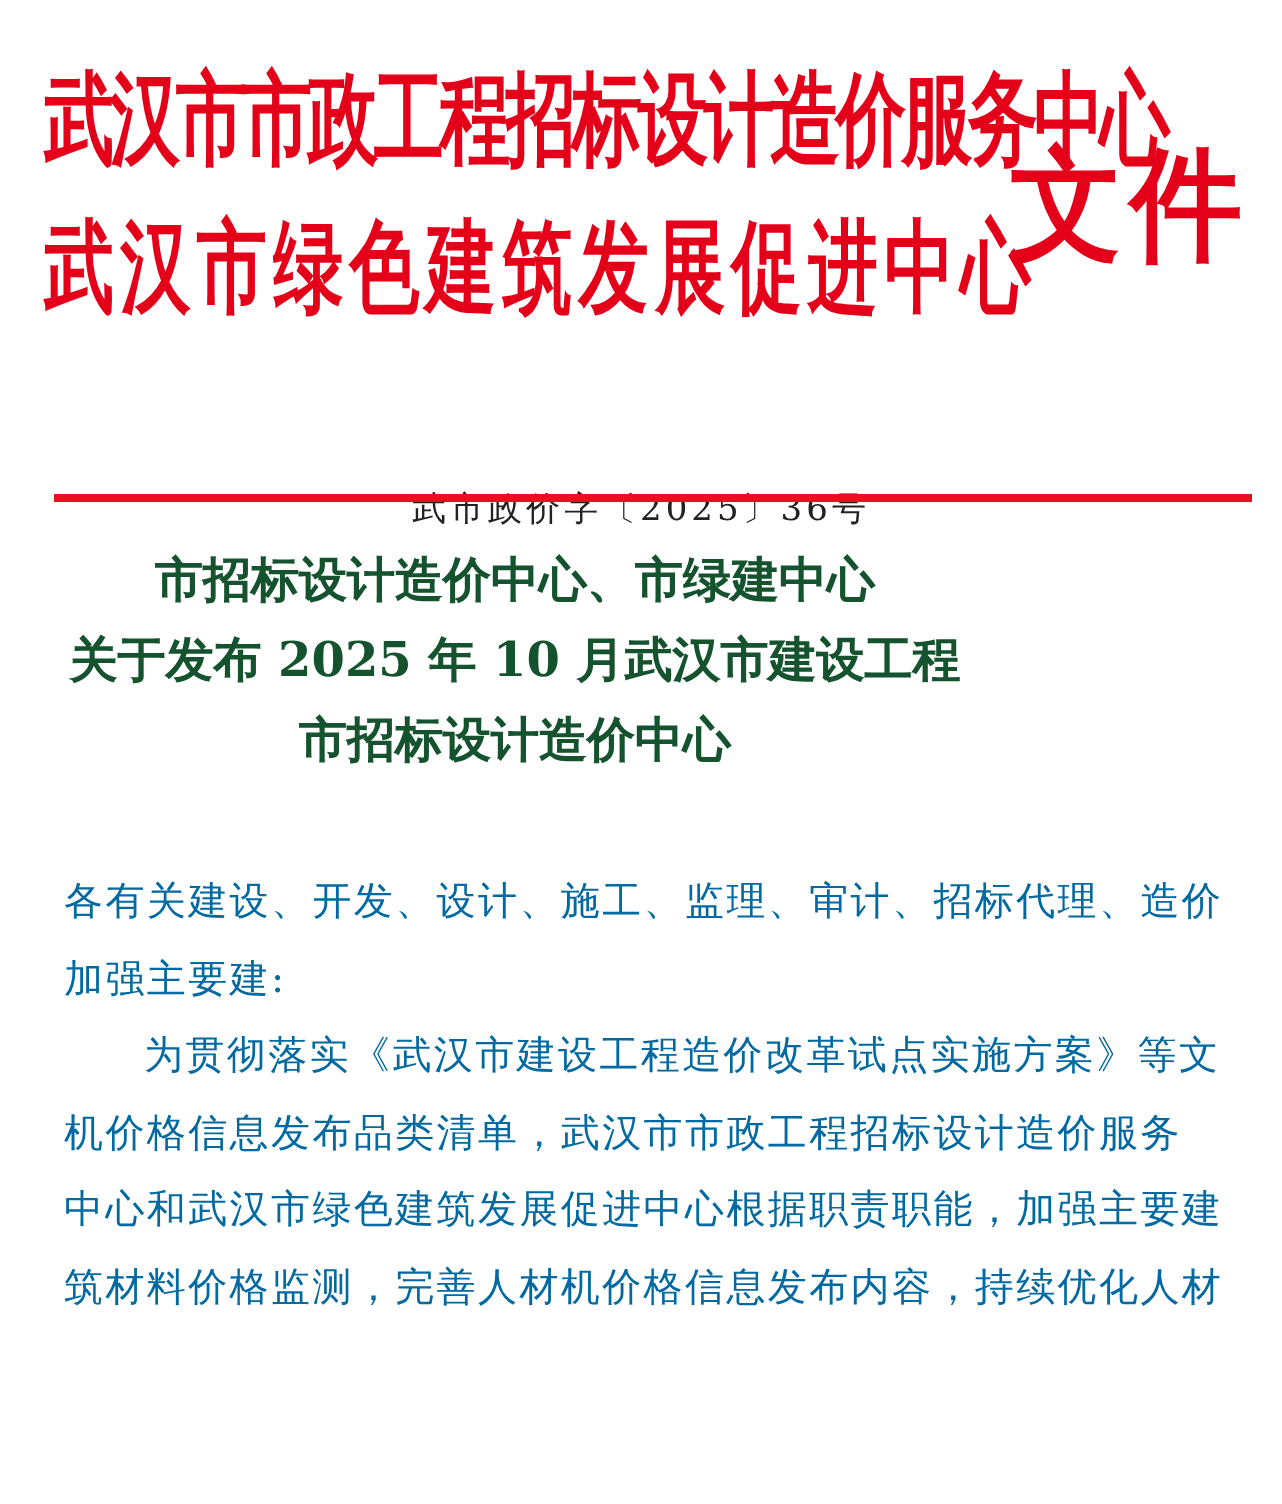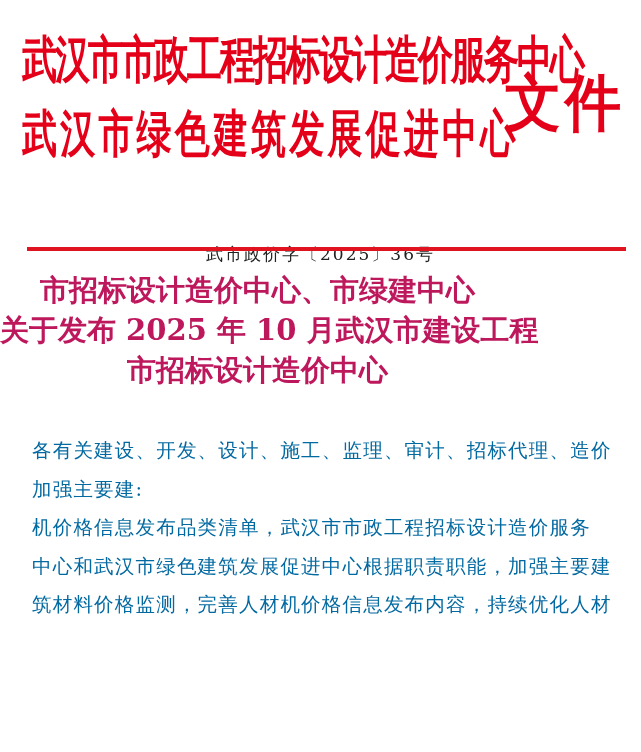--- a/index.html
+++ b/index.html
@@ -17,21 +17,21 @@
     font-family: "DejaVu Serif", serif; font-weight: bold; font-size: 56px;
     letter-spacing: 4px; white-space: nowrap; transform: scaleY(1.1); transform-origin: left top;
   }
   .doc-number {
     position: absolute; top: 212px; left: 0; width: 641px; text-align: center;
     font-family: "DejaVu Serif", serif; font-size: 17px; color: #222; letter-spacing: 2px; margin-top: 31px;
   }
   .red-rule { position: absolute; left: 27px; top: 247px; width: 599px; height: 4px; background: #e0141e; }
   .title-block {
     position: absolute; top: 270px; left: 0; width: 515px; text-align: center;
-    font-family: "DejaVu Serif", serif; font-weight: bold; font-size: 29px; color: #be185d;
+    font-family: "DejaVu Serif", serif; font-weight: bold; font-size: 24px; color: #14532d;
     line-height: 40px;
   }
   .title-line { display: block; white-space: nowrap; }
   .body-text {
     position: absolute; top: 432px; left: 32px; width: 590px;
     font-family: "DejaVu Serif", serif; font-size: 19.5px; color: #0369a1;
     line-height: 38.5px; letter-spacing: 1.2px;
   }
   .body-line { display: block; white-space: nowrap; height: 38.5px; }
   .indent { padding-left: 40px; }
@@ -50,16 +50,17 @@
 
 <div class="title-block">
   <span class="title-line">市招标设计造价中心、市绿建中心</span>
   <span class="title-line">关于发布 2025 年 10 月武汉市建设工程</span>
   <span class="title-line">市招标设计造价中心</span>
 </div>
 
 <div class="body-text">
   <span class="body-line">各有关建设、开发、设计、施工、监理、审计、招标代理、造价</span>
   <span class="body-line">加强主要建:</span>
+  <span class="body-line indent">为贯彻落实《武汉市建设工程造价改革试点实施方案》等文</span>
   <span class="body-line">机价格信息发布品类清单，武汉市市政工程招标设计造价服务</span>
   <span class="body-line">中心和武汉市绿色建筑发展促进中心根据职责职能，加强主要建</span>
   <span class="body-line">筑材料价格监测，完善人材机价格信息发布内容，持续优化人材</span>
 </div>
 
 </body></html>

